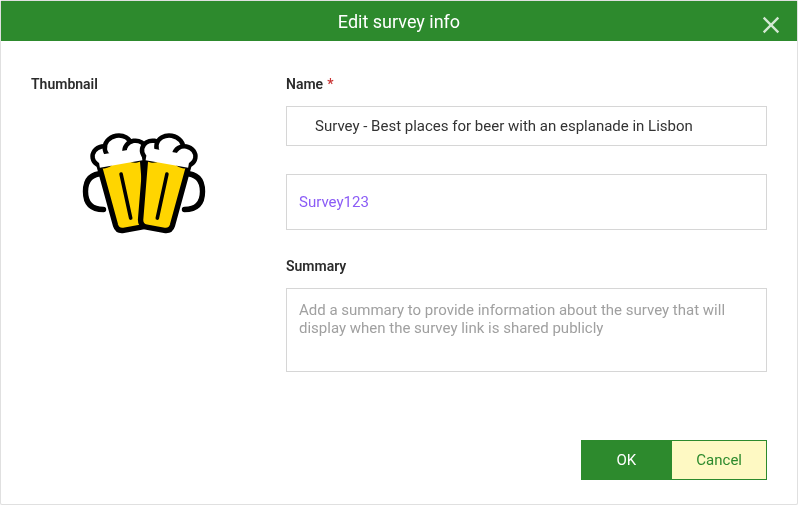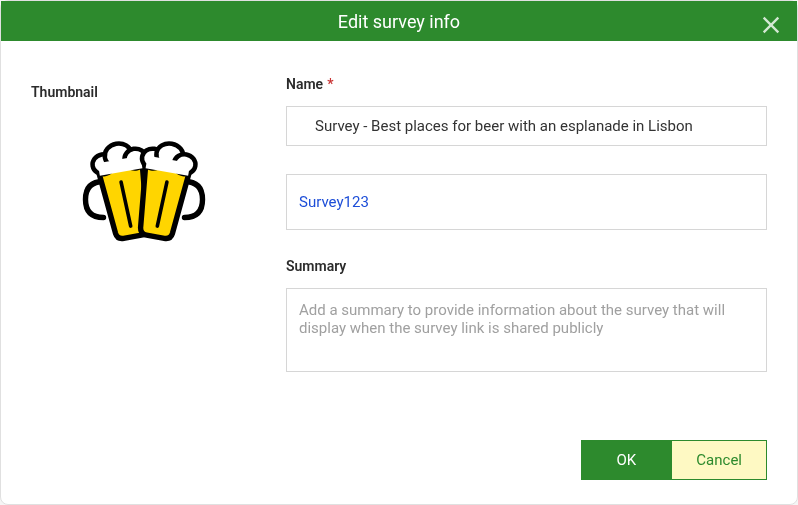--- a/index.html
+++ b/index.html
@@ -12,21 +12,21 @@
       background: #f5f5f5;
       width: 798px;
       height: 505px;
       overflow: hidden;
     }
     .dialog {
       width: 798px;
       height: 505px;
       background: #fff;
       border: 1px solid #e0e0e0;
-      border-radius: 8px;
+      border-radius: 2px;
       display: flex;
       flex-direction: column;
     }
     .dialog-header {
       background: #2d8a2d;
       color: #fff;
       height: 50px;
       display: flex;
       align-items: center;
       position: relative;
@@ -55,21 +55,20 @@
       stroke-width: 2.5;
     }
     .dialog-body {
       flex: 1;
       padding: 35px 30px 20px 30px;
       display: flex;
       gap: 30px;
     }
     .col-left {
       width: 225px;
-      margin-top: 8px;
     }
     .col-right {
       flex: 1;
     }
     .label {
       font-size: 14px;
       font-weight: 600;
       color: #2b2b2b;
       display: block;
       margin-bottom: 14px;
@@ -99,21 +98,21 @@
       color: #333;
       font-family: inherit;
       outline: none;
     }
     .tag-container {
       width: 100%;
       min-height: 44px;
       border: 1px solid #d6d6d6;
       padding: 18px 12px;
       font-size: 15px;
-      color: #1d4ed8;
+      color: #8b5cf6;
       display: flex;
       align-items: center;
     }
     .textarea-input {
       width: 100%;
       height: 84px;
       border: 1px solid #d6d6d6;
       padding: 12px;
       font-size: 15px;
       color: #333;

